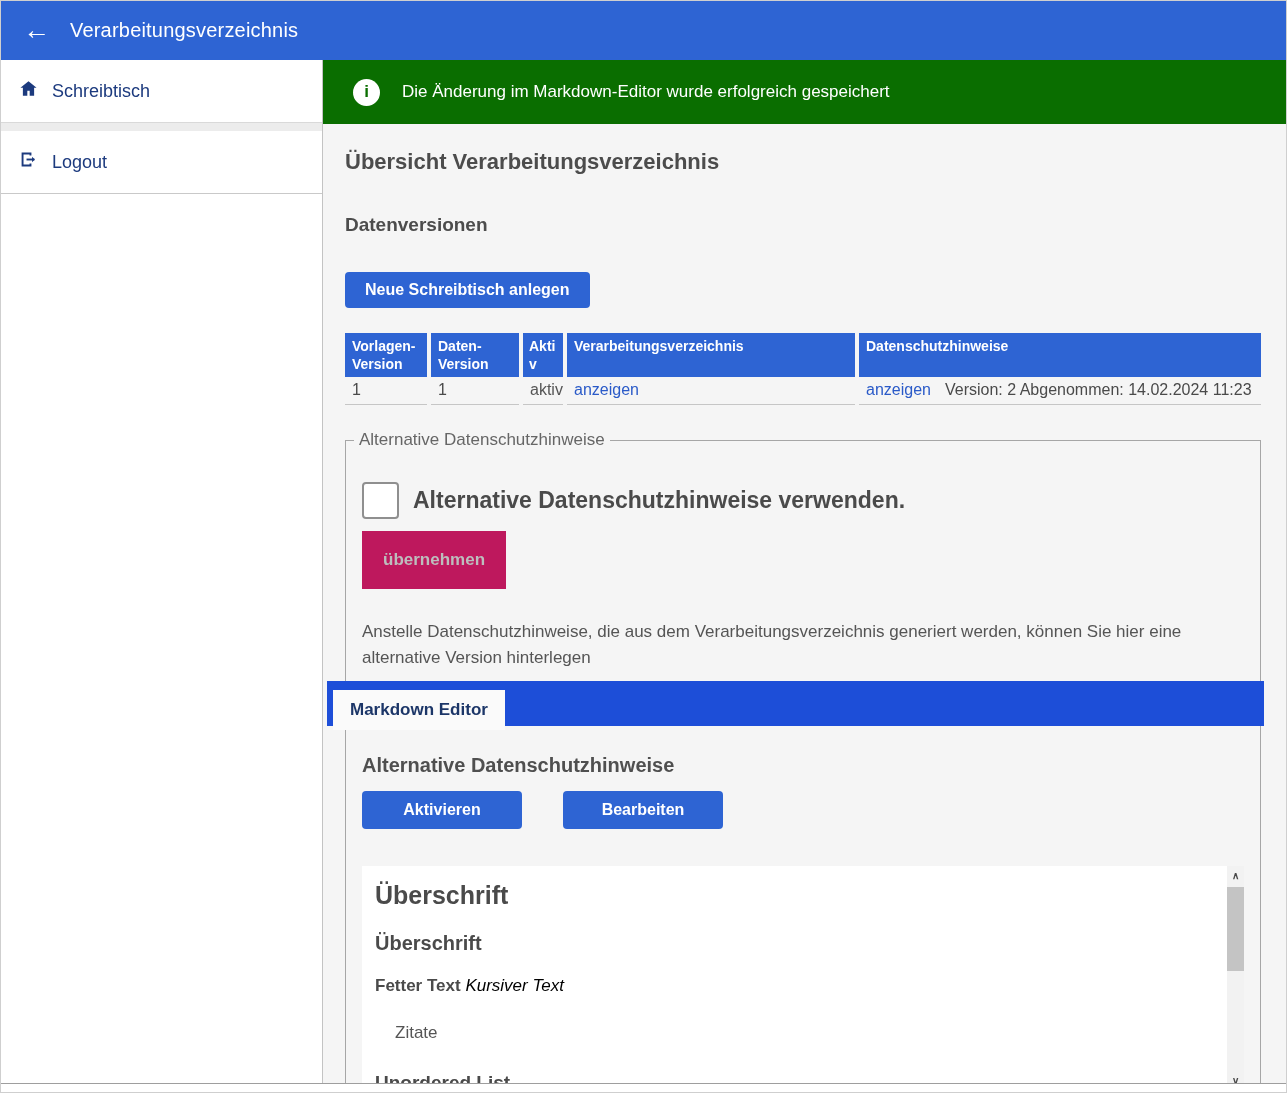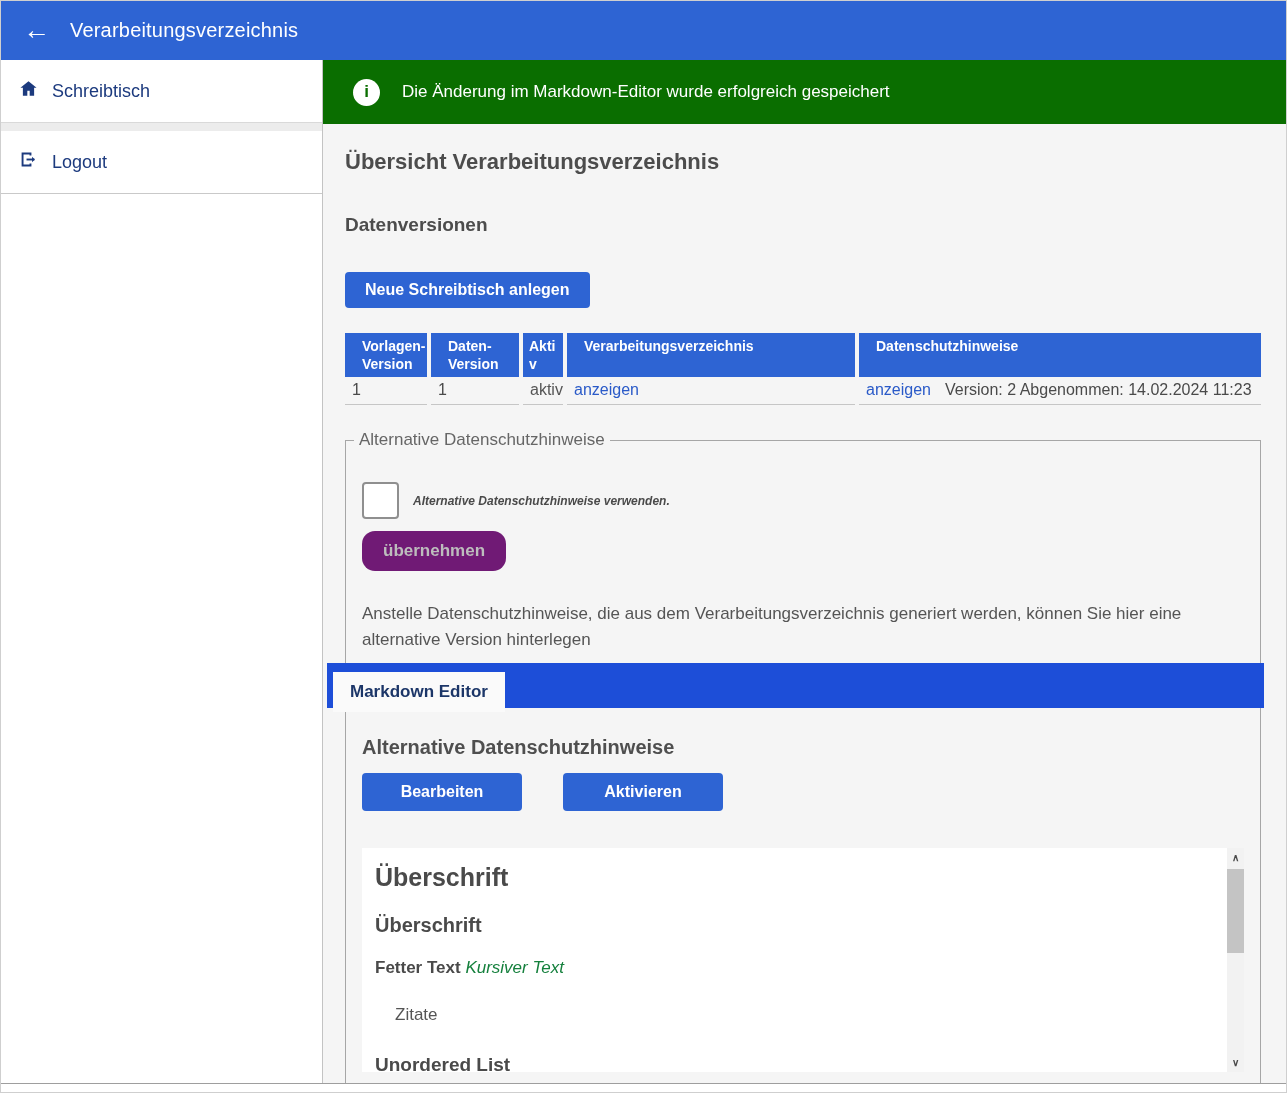--- a/index.html
+++ b/index.html
@@ -89,21 +89,21 @@
 
   
   .dv-table {
     border-collapse: separate; border-spacing: 4px 0;
     width: calc(100% + 8px); margin: 25px -4px 0;
     table-layout: fixed;
   }
   .dv-table th {
     background: #2e64d3; color: #ffffff;
     font-size: 14px; font-weight: bold; text-align: left;
-    padding: 4px 17px; vertical-align: top; line-height: 1.3;
+    padding: 4px 7px; vertical-align: top; line-height: 1.3;
   }
   .dv-table th.c1 { width: 82px; }
   .dv-table th.c2 { width: 88px; }
   .dv-table th.c3 { width: 40px; word-break: break-all; padding: 4px 6px; }
   .dv-table th.c4 { width: 288px; }
   .dv-table td {
     font-size: 16px; color: #4a4a4a;
     padding: 4px 7px 5px;
     border-bottom: 1px solid #c6c6c6;
     white-space: nowrap; overflow: hidden;
@@ -128,28 +128,28 @@
   .checkbox-row {
     margin-top: 41px;
     display: flex; align-items: center; gap: 14px;
   }
   .checkbox {
     width: 37px; height: 37px;
     background: #ffffff;
     border: 2px solid #8f8f8f; border-radius: 4px;
     cursor: pointer; flex: 0 0 auto;
   }
-  .checkbox-label { font-size: 12px; font-weight: bold; color: #4a4a4a; font-style: italic; }
+  .checkbox-label { font-size: 23px; font-weight: bold; color: #4a4a4a; }
   .btn-disabled {
     margin-top: 12px; display: inline-block;
-    background: #701a75; color: #bdbdbd;
+    background: #be185d; color: #bdbdbd;
     font-family: "Liberation Sans", sans-serif;
     font-size: 17px; font-weight: bold;
-    border: none; border-radius: 13px;
-    padding: 10px 21px;
+    border: none; border-radius: 0;
+    padding: 19px 21px;
   }
   .fieldset-desc {
     margin-top: 30px;
     font-size: 17px; color: #555555;
     line-height: 26px; max-width: 910px;
   }
   
   .tabstrip {
     margin: 10px -20px 0 -35px;
     height: 45px;
@@ -176,21 +176,21 @@
     height: 224px;
     background: #ffffff;
     position: relative;
     padding: 1px 45px 0 13px;
     overflow: hidden;
   }
   .md-h1 { font-size: 25px; font-weight: bold; color: #4a4a4a; margin-top: 14px; }
   .md-h2 { font-size: 20px; font-weight: bold; color: #4a4a4a; margin-top: 22px; }
   .md-p  { font-size: 17px; color: #4a4a4a; margin-top: 21px; }
   .md-p .b { font-weight: bold; }
-  .md-p .i { font-style: italic; color: #15803d; }
+  .md-p .i { font-style: italic; color: #000000; }
   .md-quote { margin: 27px 0 0 20px; font-size: 17px; color: #555555; }
   .md-h3 { font-size: 19px; font-weight: bold; color: #4a4a4a; margin-top: 29px; }
 
   .scrollbar {
     position: absolute; right: 0; top: 0; bottom: 0;
     width: 17px; background: #f2f2f2;
   }
   .sb-btn {
     position: absolute; left: 0; width: 17px; height: 19px;
     display: flex; align-items: center; justify-content: center;
@@ -289,22 +289,22 @@
           
           <div class="tabstrip">
             <div class="tab-active">Markdown Editor</div>
           </div>
 
           
           <div class="tabpanel">
             <h3 class="panel-title">Alternative Datenschutzhinweise</h3>
 
             <div class="panel-buttons">
+              <button class="btn-primary">Aktivieren</button>
               <button class="btn-primary">Bearbeiten</button>
-              <button class="btn-primary">Aktivieren</button>
             </div>
 
             <div class="preview">
               <div class="md-h1">Überschrift</div>
               <div class="md-h2">Überschrift</div>
               <div class="md-p"><span class="b">Fetter Text</span> <span class="i">Kursiver Text</span></div>
               <div class="md-quote">Zitate</div>
               <div class="md-h3">Unordered List</div>
 
               <div class="scrollbar">

